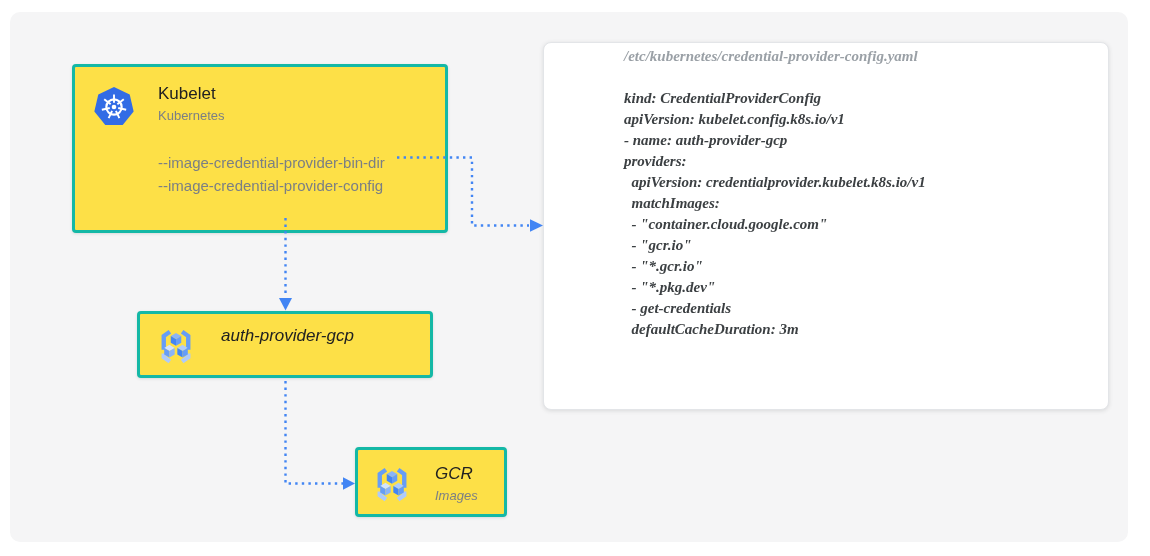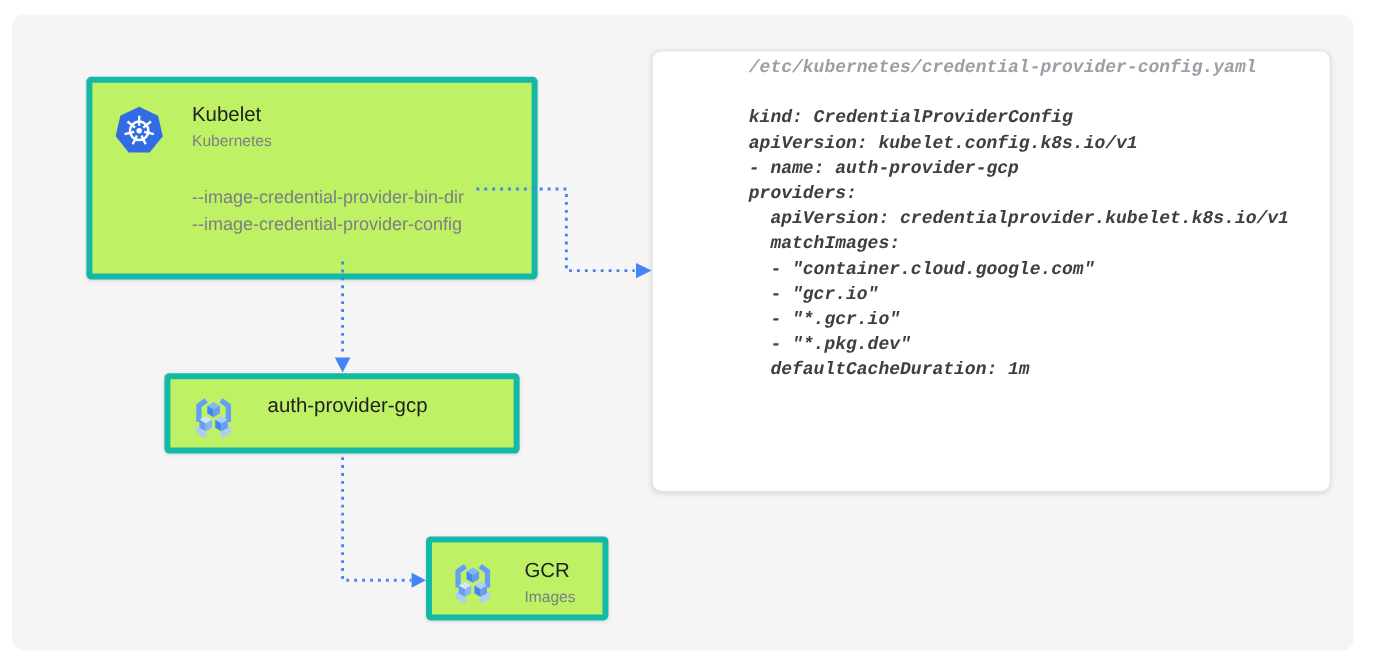--- a/index.html
+++ b/index.html
@@ -9,51 +9,51 @@
     width: 1150px; height: 556px; position: relative; overflow: hidden;
   }
   .stage { position: absolute; left: 0; top: 0; width: 1150px; height: 556px; }
 
   .gray-panel {
     position: absolute; left: 10px; top: 12px; width: 1118px; height: 530px;
     background: #f5f5f6; border-radius: 10px;
   }
 
   .card {
-    position: absolute; background: #bef264;
-    border: 5px solid #14b8a6; border-radius: 4px;
+    position: absolute; background: #fde047;
+    border: 3px solid #14b8a6; border-radius: 4px;
     box-shadow: 0 1px 3px rgba(60,64,67,0.14);
     z-index: 1;
   }
   .card-kubelet { left: 72px; top: 64px; width: 376px; height: 169px; }
   .card-auth    { left: 137px; top: 311px; width: 296px; height: 67px; }
   .card-gcr     { left: 355px; top: 447px; width: 152px; height: 70px; }
 
   .icon-box { position: absolute; }
   .k8s-icon-pos  { left: 16px; top: 17px; width: 46px; height: 46px; }
   .auth-icon-pos { left: 15px; top: 12px; width: 42px; height: 42px; }
   .gcr-icon-pos  { left: 13px; top: 14px; width: 42px; height: 42px; }
 
   .card-title { font-size: 17px; color: #212121; line-height: 22px; }
   .card-subtitle { font-size: 13px; color: #7b7f84; line-height: 21px; }
 
   .kubelet-text { position: absolute; left: 83px; top: 16px; }
-  .auth-text    { position: absolute; left: 81px; top: 11px; }
-  .gcr-text     { position: absolute; left: 77px; top: 13px; }
+  .auth-text    { position: absolute; left: 81px; top: 11px; font-style: italic; }
+  .gcr-text     { position: absolute; left: 77px; top: 13px; font-style: italic; }
 
   .flag-list { position: absolute; left: 83px; top: 84px; }
   .flag-line { font-size: 15px; line-height: 23px; color: #7b7f84; white-space: pre; }
 
   .code-panel {
     position: absolute; left: 543px; top: 42px; width: 566px; height: 368px;
     background: #ffffff; border: 1px solid #e3e5e8; border-radius: 8px;
     box-shadow: 0 1px 4px rgba(60,64,67,0.15);
     z-index: 1;
     padding: 3px 20px 15px 80px;
-    font-family: Liberation Mono, monospace;
+    font-family: Liberation Serif, serif;
     font-style: italic; font-weight: bold; font-size: 15px; line-height: 21px;
   }
   .code-path { color: #9aa0a6; margin-bottom: 21px; white-space: pre; }
   .code-body { color: #3c4043; }
   .code-line { white-space: pre; }
 
   .arrow-overlay {
     position: absolute; left: 0; top: 0; width: 1150px; height: 556px;
     z-index: 2; pointer-events: none;
   }
@@ -142,21 +142,22 @@
         <div class="code-line">kind: CredentialProviderConfig</div>
         <div class="code-line">apiVersion: kubelet.config.k8s.io/v1</div>
         <div class="code-line">- name: auth-provider-gcp</div>
         <div class="code-line">providers:</div>
         <div class="code-line">  apiVersion: credentialprovider.kubelet.k8s.io/v1</div>
         <div class="code-line">  matchImages:</div>
         <div class="code-line">  - "container.cloud.google.com"</div>
         <div class="code-line">  - "gcr.io"</div>
         <div class="code-line">  - "*.gcr.io"</div>
         <div class="code-line">  - "*.pkg.dev"</div>
-        <div class="code-line">  defaultCacheDuration: 1m</div>
+        <div class="code-line">  - get-credentials</div>
+        <div class="code-line">  defaultCacheDuration: 3m</div>
       </div>
   </div>
 
   <svg class="arrow-overlay" width="1150" height="556" viewBox="0 0 1150 556">
     <path class="dotline" d="M397 157.5 H472 V225.5 H529" stroke="#4285f4"></path>
     <polygon points="543,225.5 530,219.2 530,231.8" fill="#4285f4"></polygon>
     <path class="dotline" d="M285.5 218 V297" stroke="#4285f4"></path>
     <polygon points="285.5,310.5 279,298 292,298" fill="#4285f4"></polygon>
     <path class="dotline" d="M285.5 381 V483.5 H343" stroke="#4285f4"></path>
     <polygon points="355,483.5 343,477.2 343,489.8" fill="#4285f4"></polygon>

